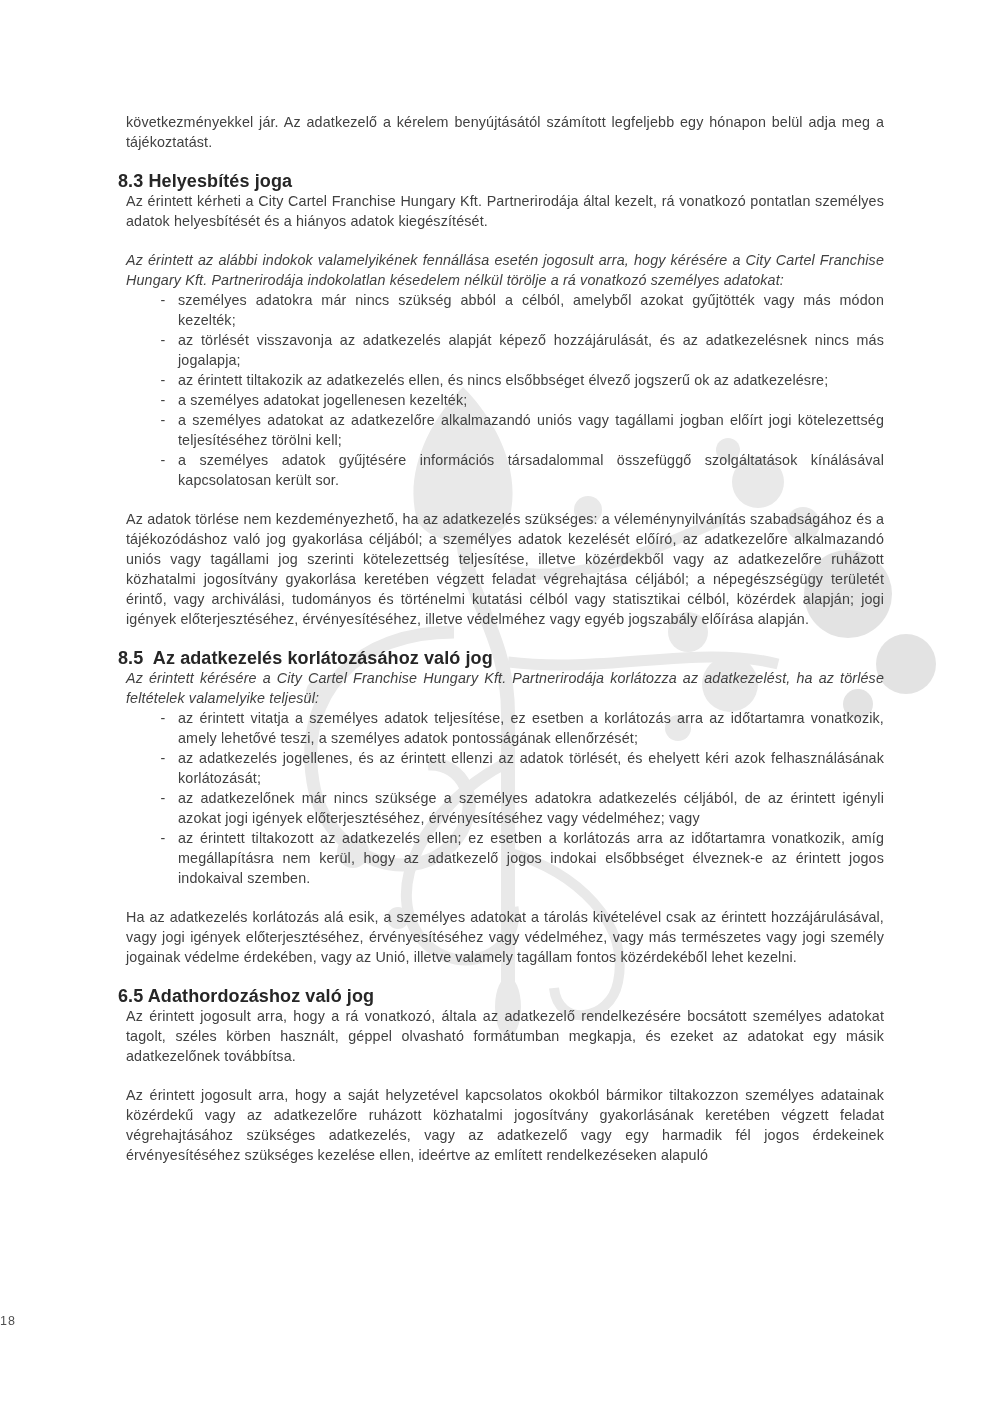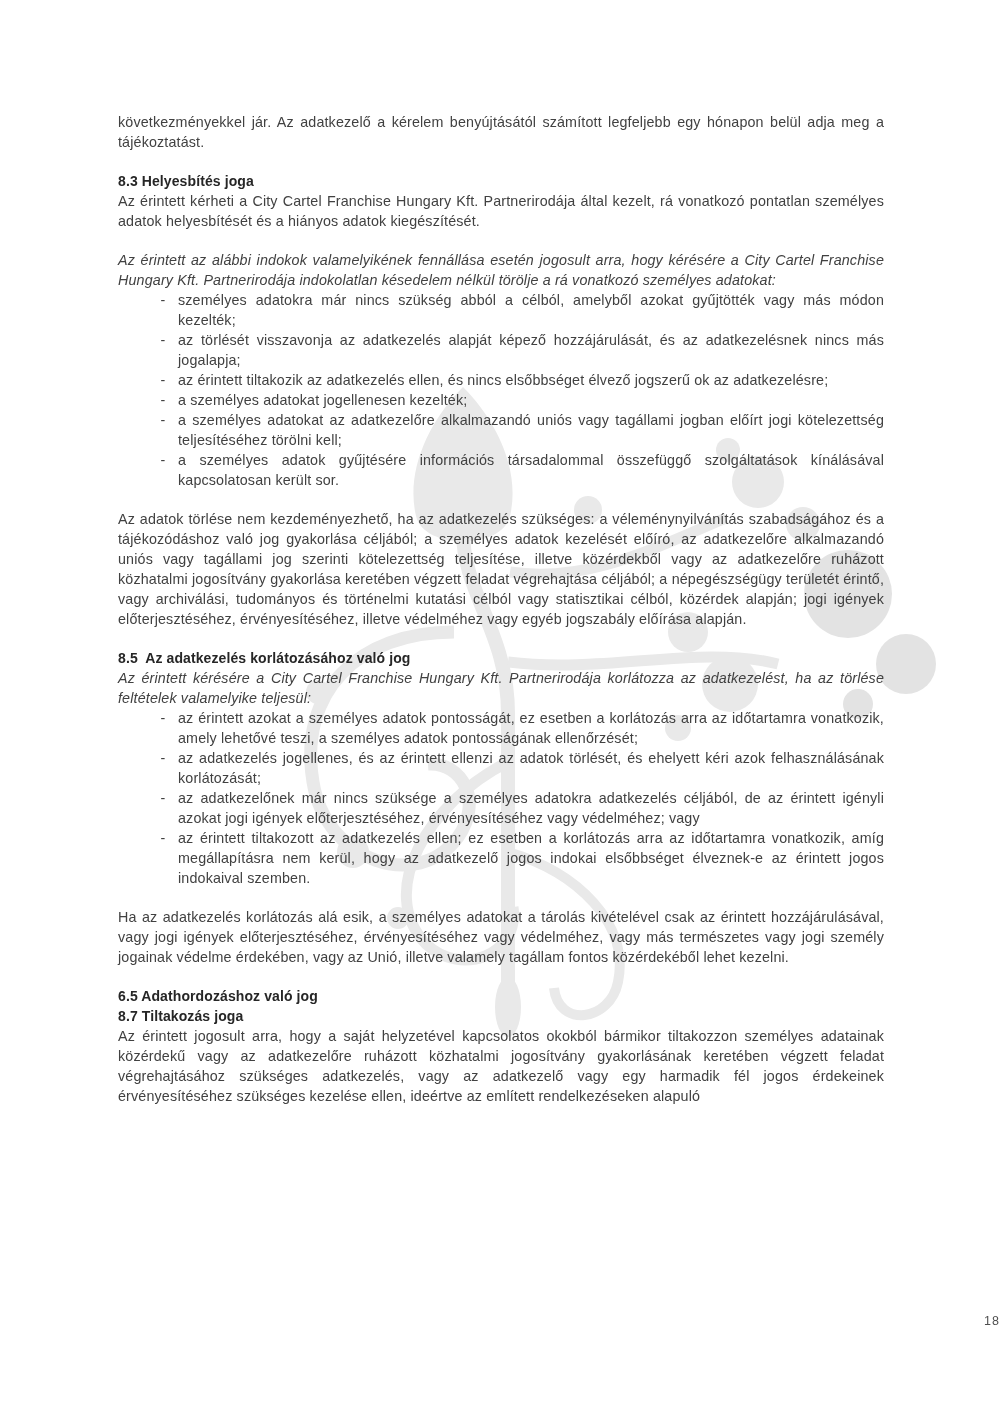--- a/index.html
+++ b/index.html
@@ -20,39 +20,39 @@
     position:absolute;left:258px;top:332px;width:700px;height:710px;
     z-index:0;pointer-events:none;
   }
   .content{
     position:absolute;left:118px;top:112px;width:766px;z-index:1;
     color:var(--body-color);
     font-size:14.3px;line-height:20px;font-weight:300;
     letter-spacing:0.15px;
     text-align:justify;
   }
-  .para{margin:0 0 19px 0;}
+  .para{margin:0 0 19px 8px;}
   .para.no-gap{margin-bottom:0;font-style:italic;}
   .sec-heading{
     margin:0;padding:0;
-    font-size:14px;line-height:20px;
+    font-size:18px;line-height:20px;
     font-weight:700;color:var(--heading-color);
     letter-spacing:0.1px;text-align:left;
     white-space:pre-wrap;
   }
   .bullet-list{margin:0 0 19px 0;}
   .bullet-item{display:flex;align-items:flex-start;}
   .bullet-item .dash{
     flex:0 0 30px;margin-left:30px;text-align:center;
     font-weight:400;
   }
   .bullet-item .bullet-text{flex:1 1 auto;text-align:justify;}
   .page-number{
     position:absolute;left:0;right:0;top:1314px;z-index:1;
-    text-align:right;font-size:12.5px;color:#4f4f4f;
+    text-align:left;font-size:12.5px;color:#4f4f4f;
     letter-spacing:1px;
   }
 </style>
 </head>
 <body>
 
 <svg class="watermark" viewBox="0 0 700 710" aria-hidden="true">
   <g fill="none" stroke="var(--watermark-color)">
 
     <path d="M205 55 C168 92 148 142 158 184 C166 218 244 218 252 184 C262 142 242 92 205 55 Z" fill="var(--watermark-color)" stroke="none"></path>
@@ -121,34 +121,34 @@
         <span class="dash">-</span>
         <span class="bullet-text">a személyes adatok gyűjtésére információs társadalommal összefüggő szolgáltatások kínálásával kapcsolatosan került sor.</span>
       </div>
     </div>
     <p class="para">Az adatok törlése nem kezdeményezhető, ha az adatkezelés szükséges: a véleménynyilvánítás szabadságához és a tájékozódáshoz való jog gyakorlása céljából; a személyes adatok kezelését előíró, az adatkezelőre alkalmazandó uniós vagy tagállami jog szerinti kötelezettség teljesítése, illetve közérdekből vagy az adatkezelőre ruházott közhatalmi jogosítvány gyakorlása keretében végzett feladat végrehajtása céljából; a népegészségügy területét érintő, vagy archiválási, tudományos és történelmi kutatási célból vagy statisztikai célból, közérdek alapján;  jogi igények előterjesztéséhez, érvényesítéséhez, illetve védelméhez vagy egyéb jogszabály előírása alapján.</p>
     <h3 class="sec-heading">8.5  Az adatkezelés korlátozásához való jog</h3>
     <p class="para no-gap">Az érintett kérésére a City Cartel Franchise Hungary Kft. Partnerirodája korlátozza az adatkezelést, ha az törlése feltételek valamelyike teljesül:</p>
     <div class="bullet-list">
       <div class="bullet-item">
         <span class="dash">-</span>
-        <span class="bullet-text">az érintett azokat a személyes adatok pontosságát, ez esetben a korlátozás arra az időtartamra vonatkozik, amely lehetővé teszi, a személyes adatok pontosságának ellenőrzését;</span>
+        <span class="bullet-text">az érintett vitatja a személyes adatok teljesítése, ez esetben a korlátozás arra az időtartamra vonatkozik, amely lehetővé teszi, a személyes adatok pontosságának ellenőrzését;</span>
       </div>
       <div class="bullet-item">
         <span class="dash">-</span>
         <span class="bullet-text">az adatkezelés jogellenes, és az érintett ellenzi az adatok törlését, és ehelyett kéri azok felhasználásának korlátozását;</span>
       </div>
       <div class="bullet-item">
         <span class="dash">-</span>
         <span class="bullet-text">az adatkezelőnek már nincs szüksége a személyes adatokra adatkezelés céljából, de az érintett igényli azokat jogi igények előterjesztéséhez, érvényesítéséhez vagy védelméhez; vagy</span>
       </div>
       <div class="bullet-item">
         <span class="dash">-</span>
         <span class="bullet-text">az érintett tiltakozott az adatkezelés ellen; ez esetben a korlátozás arra az időtartamra vonatkozik, amíg megállapításra nem kerül, hogy az adatkezelő jogos indokai elsőbbséget élveznek-e az érintett jogos indokaival szemben.</span>
       </div>
     </div>
     <p class="para">Ha az adatkezelés korlátozás alá esik, a személyes adatokat a tárolás kivételével csak az érintett hozzájárulásával, vagy jogi igények előterjesztéséhez, érvényesítéséhez vagy védelméhez, vagy más természetes vagy jogi személy jogainak védelme érdekében, vagy az Unió, illetve valamely tagállam fontos közérdekéből lehet kezelni.</p>
     <h3 class="sec-heading">6.5 Adathordozáshoz való jog</h3>
-    <h3 class="sec-heading">8.7 Tiltakozás joga</h3>
+    <p class="para">Az érintett jogosult arra, hogy a rá vonatkozó, általa az adatkezelő rendelkezésére bocsátott személyes adatokat tagolt, széles körben használt, géppel olvasható formátumban megkapja, és ezeket az adatokat egy másik adatkezelőnek továbbítsa.</p>
     <p class="para">Az érintett jogosult arra, hogy a saját helyzetével kapcsolatos okokból bármikor tiltakozzon személyes adatainak közérdekű vagy az adatkezelőre ruházott közhatalmi jogosítvány gyakorlásának keretében végzett feladat végrehajtásához szükséges adatkezelés, vagy az adatkezelő vagy egy harmadik fél jogos érdekeinek érvényesítéséhez szükséges kezelése ellen, ideértve az említett rendelkezéseken alapuló</p>
   </div>
 
 <div class="page-number">18</div>
 
 </body></html>

